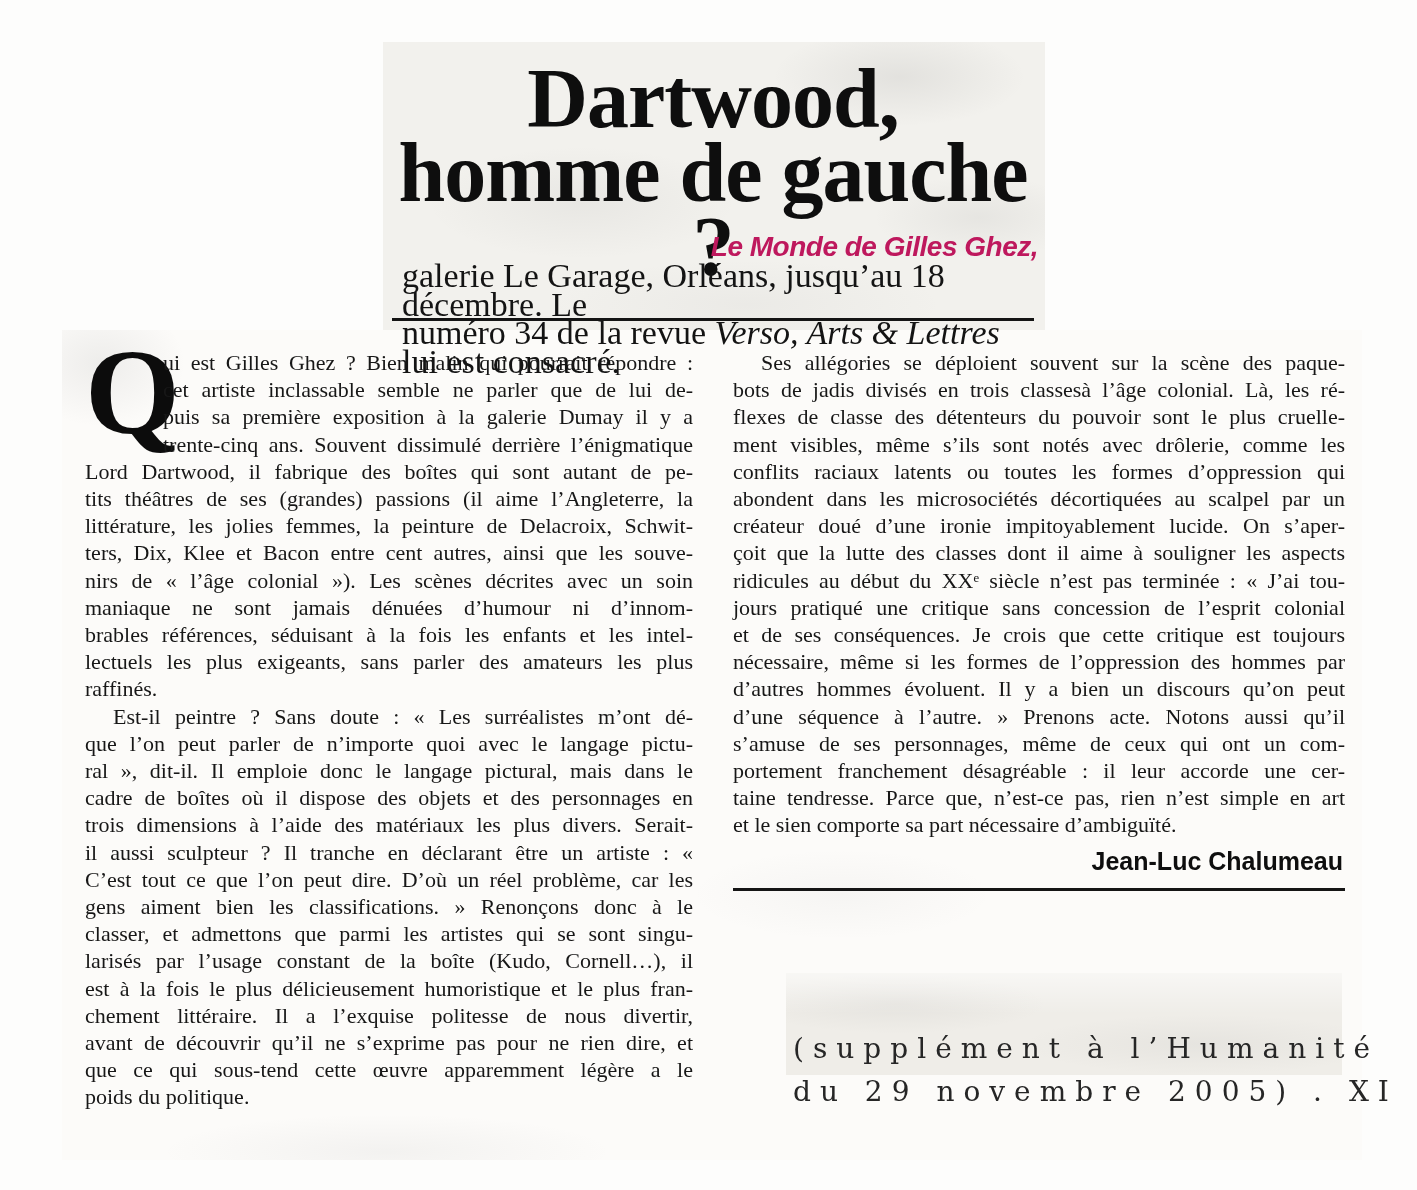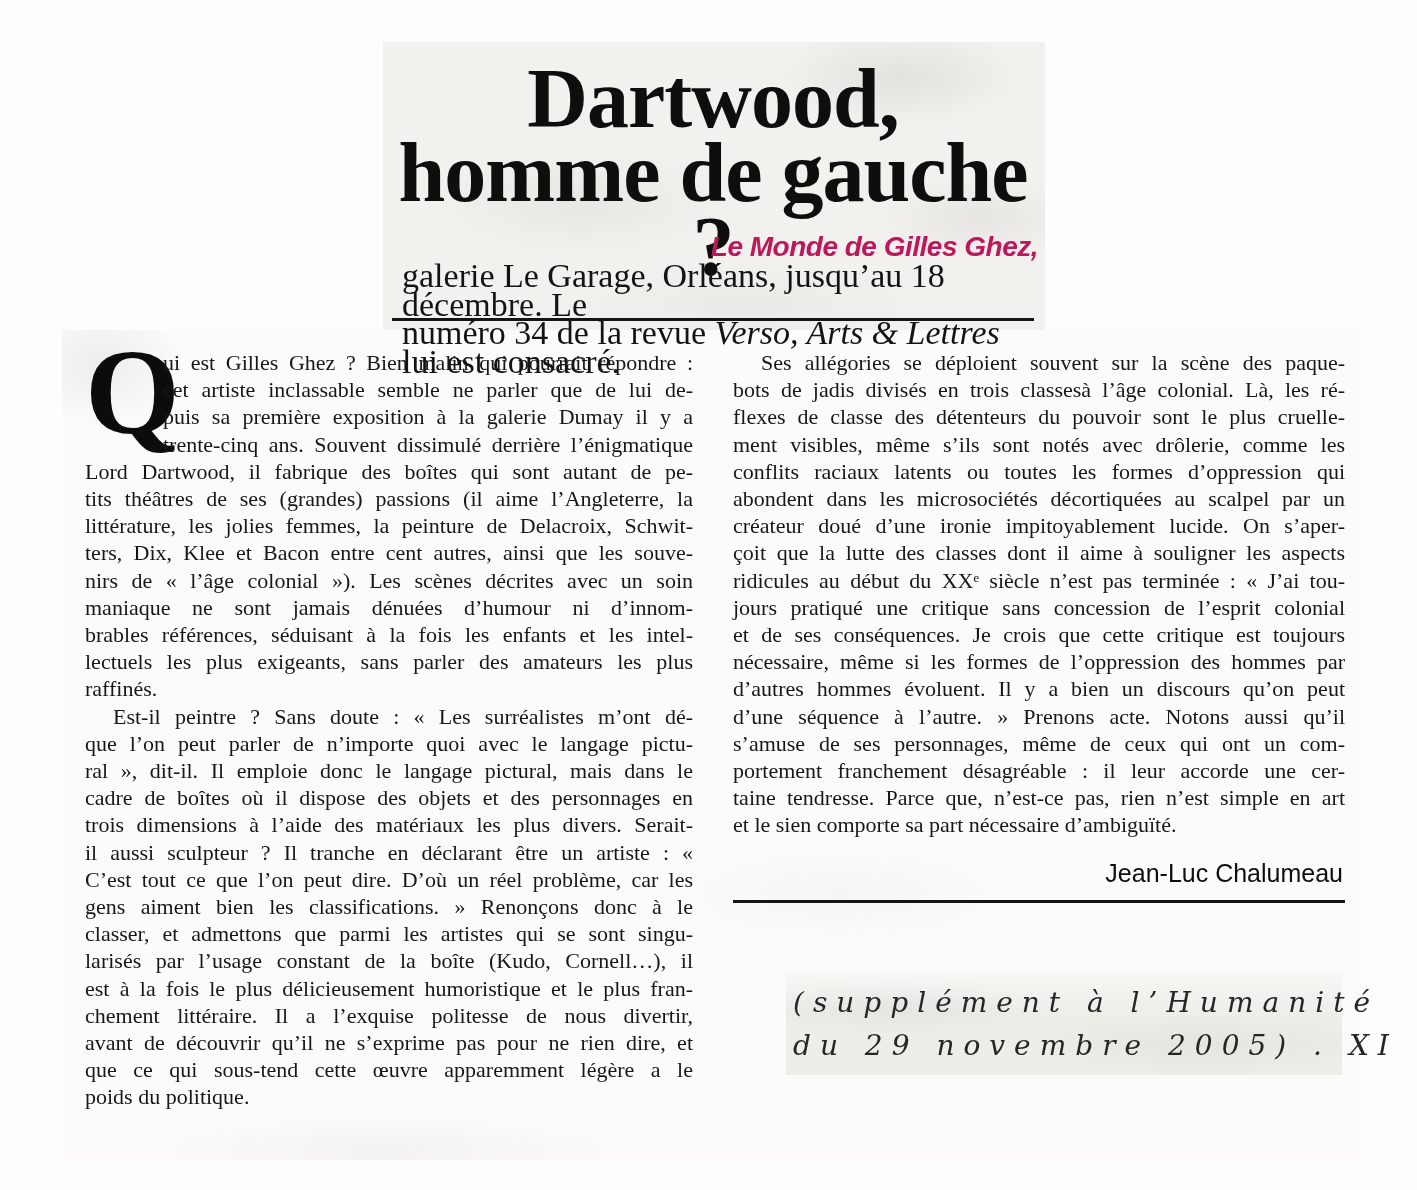--- a/index.html
+++ b/index.html
@@ -66,31 +66,31 @@
   .col.left  { left:85px;  width:608px; }
   .col.right { left:733px; width:612px; }
   .line { text-align:justify; text-align-last:justify; }
   .line.last { text-align-last:left; }
   .line.indent { text-indent:28px; }
   .dropcap {
     float:left; width:72px; height:82px; margin:3px 6px 0 0;
     font-size:122px; line-height:80px; font-weight:bold; color:#0c0c0c;
   }
   .byline {
-    margin-top:21px; padding-right:2px;
+    margin-top:9px; padding-right:2px;
     text-align:right;
     font-family:"Liberation Sans", sans-serif;
-    font-weight:normal; font-size:25px; color:#0e0e0e;
+    font-weight:bold; font-size:25px; color:#0e0e0e;
   }
   .rule { height:3px; background:#151515; margin-top:13px; }
 
   
   .supplement {
-    position:absolute; left:793px; top:981px; width:542px;
-    font-family:"DejaVu Serif", serif; font-style:italic;
+    position:absolute; left:793px; top:1027px; width:542px;
+    font-family:"DejaVu Serif", serif; 
     font-size:28px; line-height:43px; letter-spacing:9px;
     text-align:center; color:#262626; white-space:nowrap;
   }
 </style>
 </head>
 <body>
 
 <div class="page">
 
   <div class="scan-patch header-patch"></div>

